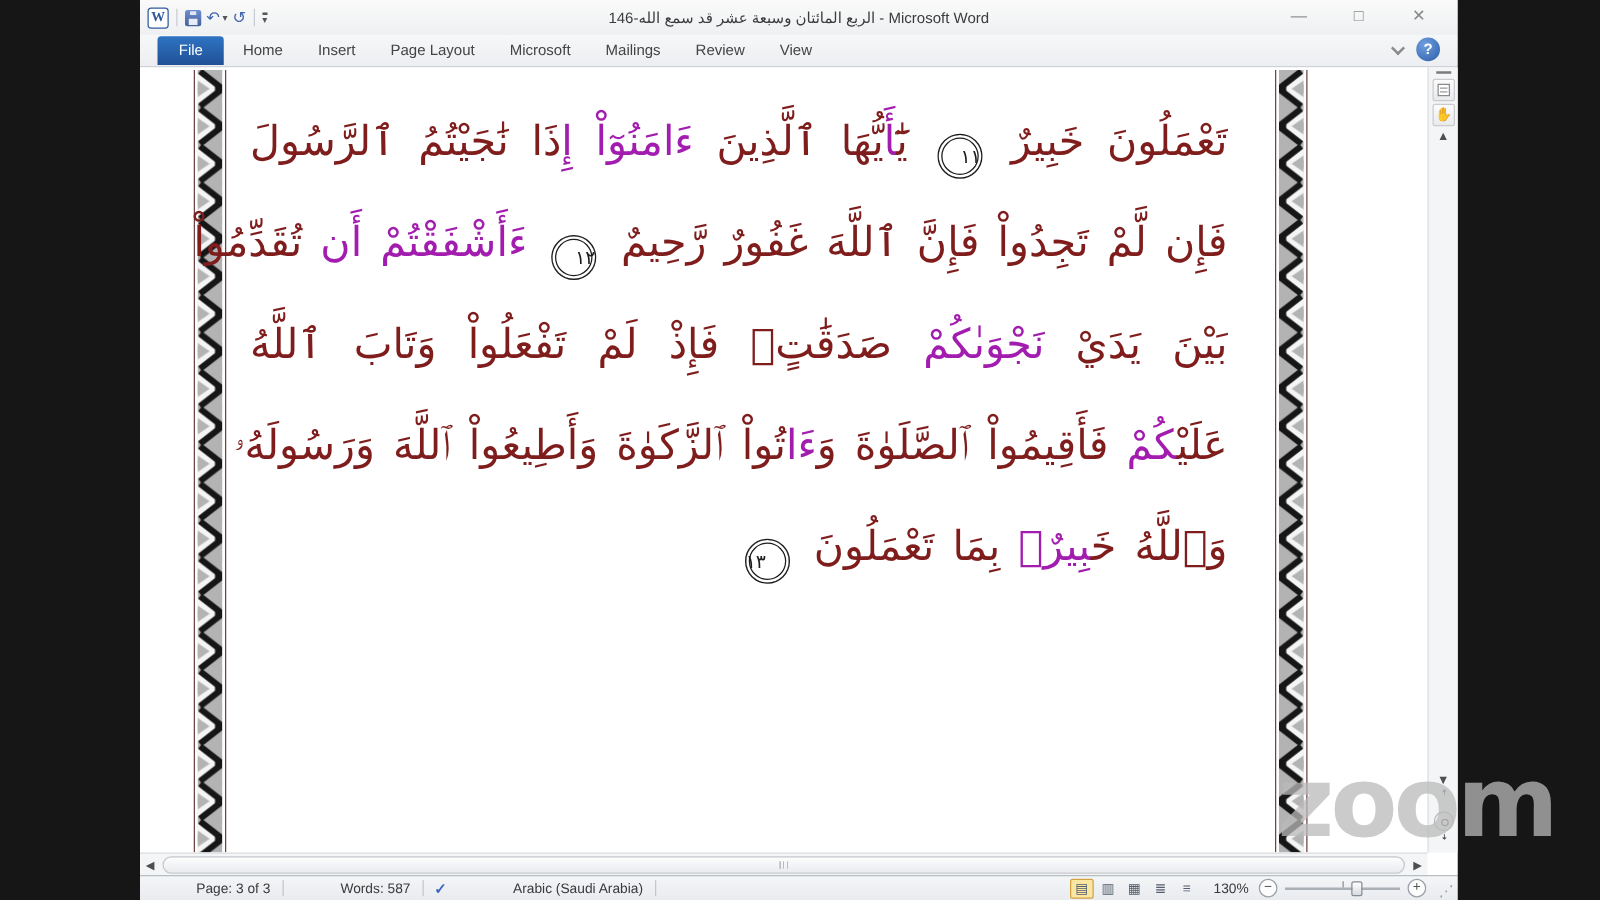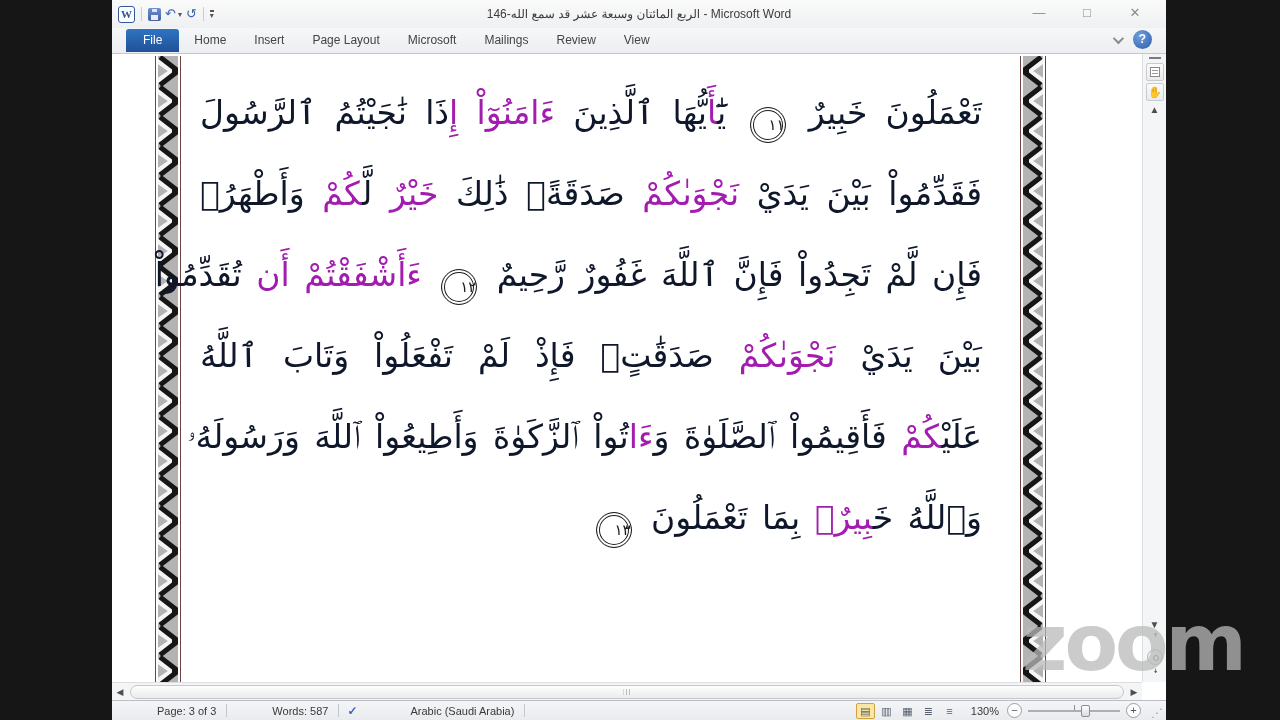--- a/index.html
+++ b/index.html
@@ -40,22 +40,22 @@
   .strip-wrap.left { left:43px; }
   .strip-wrap.right { left:908px; }
   .strip-wrap svg { display:block; }
   .strip-wrap.right svg { transform:scaleX(-1); }
 
   
   .text-block { position:absolute; left:88px; right:160px; top:18px; font-family:"DejaVu Sans", sans-serif; color:#191919; }
   .line { height:81px; line-height:81px; font-size:33px; white-space:nowrap; text-align:justify; direction:rtl; word-spacing:4px; }
   .line.just { text-align-last:justify; }
   .line .red { color:#a21caf; }
-  .line .blk { color:#0f172a; }
-  .ayah { display:inline-block; width:36px; height:36px; line-height:34px; border:1.5px solid #1c1c1c; border-radius:50%; box-shadow:inset 0 0 0 2px #fff, inset 0 0 0 3px #1c1c1c; font-size:15px; text-align:right; vertical-align:-6px; margin:0 5px; color:#1c1c1c; word-spacing:0; }
+  .line .blk { color:#7f1d1d; }
+  .ayah { display:inline-block; width:36px; height:36px; line-height:34px; border:1.5px solid #1c1c1c; border-radius:50%; box-shadow:inset 0 0 0 2px #fff, inset 0 0 0 3px #1c1c1c; font-size:15px; text-align:left; vertical-align:-6px; margin:0 5px; color:#1c1c1c; word-spacing:0; }
 
   
   .vscroll { position:absolute; right:0; top:0; width:24px; bottom:18px; background:#f4f5f6; border-left:1px solid #dcdee0; }
   .vs-split { width:12px; height:2px; background:#7b7b7b; margin:3px auto 4px; }
   .vs-btn { width:18px; height:18px; margin:2px auto; border:1px solid #c9cbce; border-radius:2px; background:linear-gradient(#fcfcfc,#e8eaec); position:relative; }
   .ruler-glyph { position:absolute; inset:3px; border:1px solid #8a8a8a; background:#fff; }
   .ruler-glyph:after { content:""; position:absolute; left:1px; right:1px; top:2px; border-top:1px solid #9a9a9a; box-shadow:0 3px 0 #9a9a9a; }
   .hand-glyph { position:absolute; inset:2px; color:#777; font-size:11px; line-height:12px; text-align:center; }
   .vs-arrow { color:#4f4f4f; font-size:10px; text-align:center; line-height:14px; }
   .vs-bottom { position:absolute; bottom:0; left:0; right:0; }
@@ -148,21 +148,20 @@
           </svg>
         </div>
         <div class="strip-wrap right">
           <svg width="20" height="640" xmlns="http://www.w3.org/2000/svg">
             <rect width="20" height="640" fill="url(#chev)"></rect>
           </svg>
         </div>
 
         <div class="text-block" id="text-block">
             <div class="line just" dir="rtl"><span class="blk">تَعْمَلُونَ خَبِيرٌ </span><span class="ayah">١١</span><span class="blk"> يَٰٓ</span><span class="red">أَ</span><span class="blk">يُّهَا ٱلَّذِينَ </span><span class="red">ءَامَنُوٓاْ إِ</span><span class="blk">ذَا نَٰجَيْتُمُ ٱلرَّسُولَ</span></div>
-            <div class="line just" dir="rtl"><span class="blk">فَقَدِّمُواْ بَيْنَ يَدَيْ </span><span class="red">نَجْوَىٰكُمْ</span><span class="blk"> صَدَقَةًۚ ذَٰلِكَ </span><span class="red">خَيْرٌ</span><span class="blk"> لَّ</span><span class="red">كُمْ</span><span class="blk"> وَأَطْهَرُۚ</span></div>
             <div class="line just" dir="rtl"><span class="blk">فَإِن لَّمْ تَجِدُواْ فَإِنَّ ٱللَّهَ غَفُورٌ رَّحِيمٌ </span><span class="ayah">١٢</span><span class="red"> ءَأَشْفَقْتُمْ أَن </span><span class="blk">تُقَدِّمُواْ</span></div>
             <div class="line just" dir="rtl"><span class="blk">بَيْنَ يَدَيْ </span><span class="red">نَجْوَىٰكُمْ</span><span class="blk"> صَدَقَٰتٍۚ فَإِذْ لَمْ تَفْعَلُواْ وَتَابَ ٱللَّهُ</span></div>
             <div class="line just" dir="rtl"><span class="blk">عَلَيْ</span><span class="red">كُمْ</span><span class="blk"> فَأَقِيمُواْ ٱلصَّلَوٰةَ وَ</span><span class="red">ءَا</span><span class="blk">تُواْ ٱلزَّكَوٰةَ وَأَطِيعُواْ ٱللَّهَ وَرَسُولَهُۥ</span></div>
             <div class="line" dir="rtl"><span class="blk">وَٱللَّهُ خَ</span><span class="red">بِيرٌۢ</span><span class="blk"> بِمَا تَعْمَلُونَ </span><span class="ayah">١٣</span></div>
           </div>
       </div>
 
       <div class="vscroll">
         <div class="vs-split"></div>
         <div class="vs-btn">

